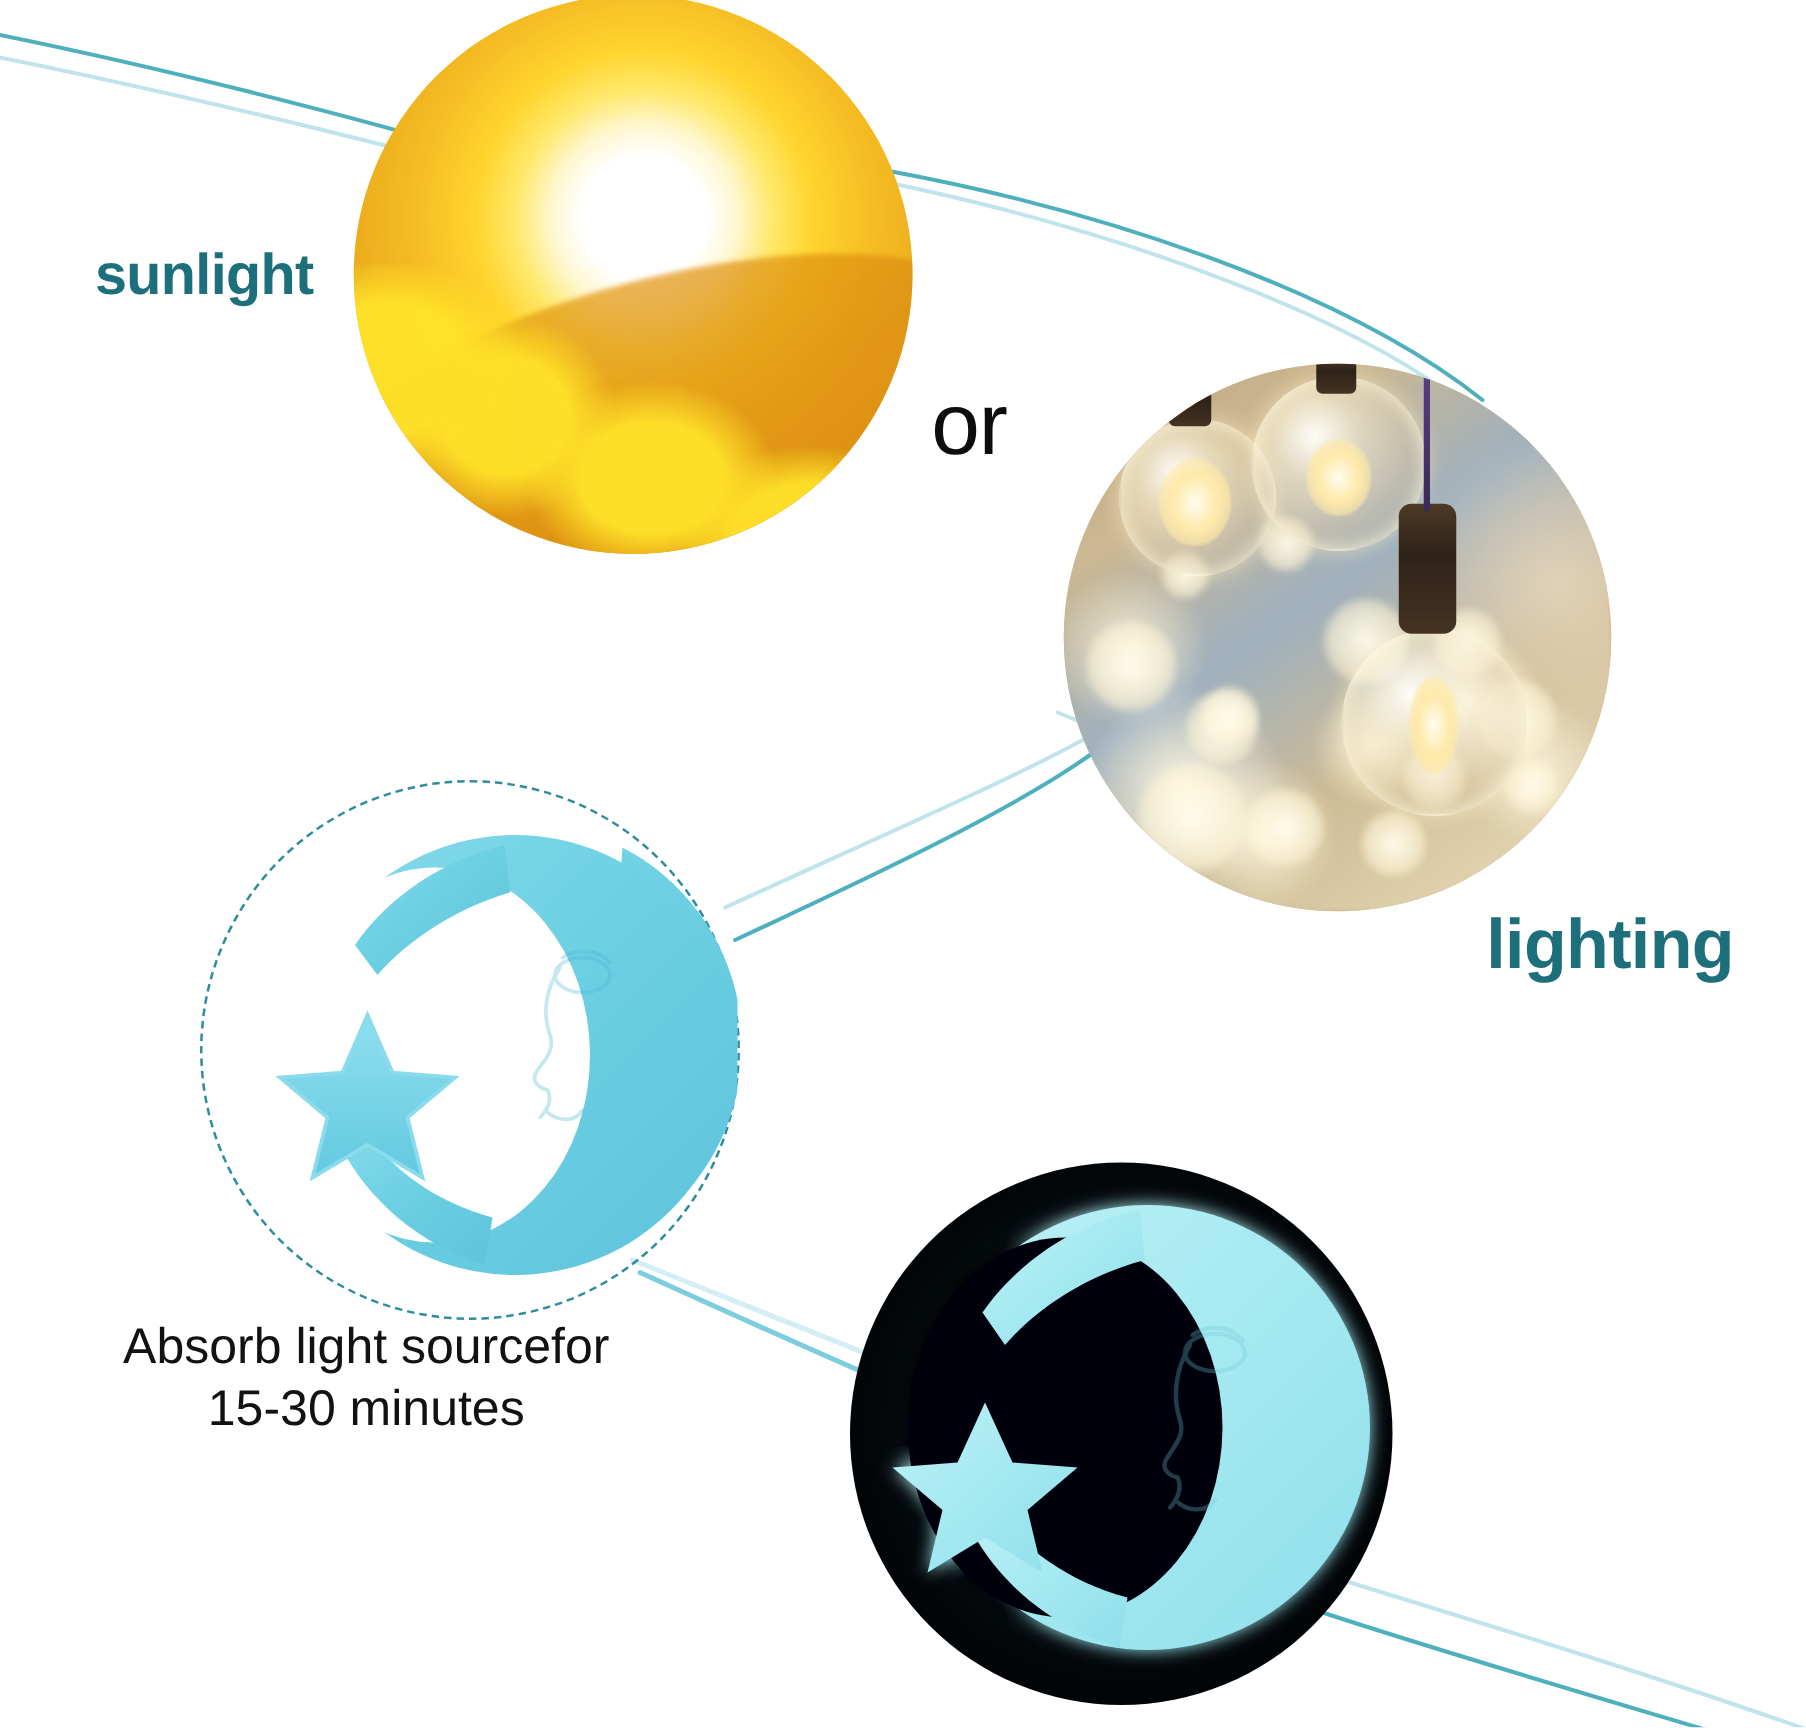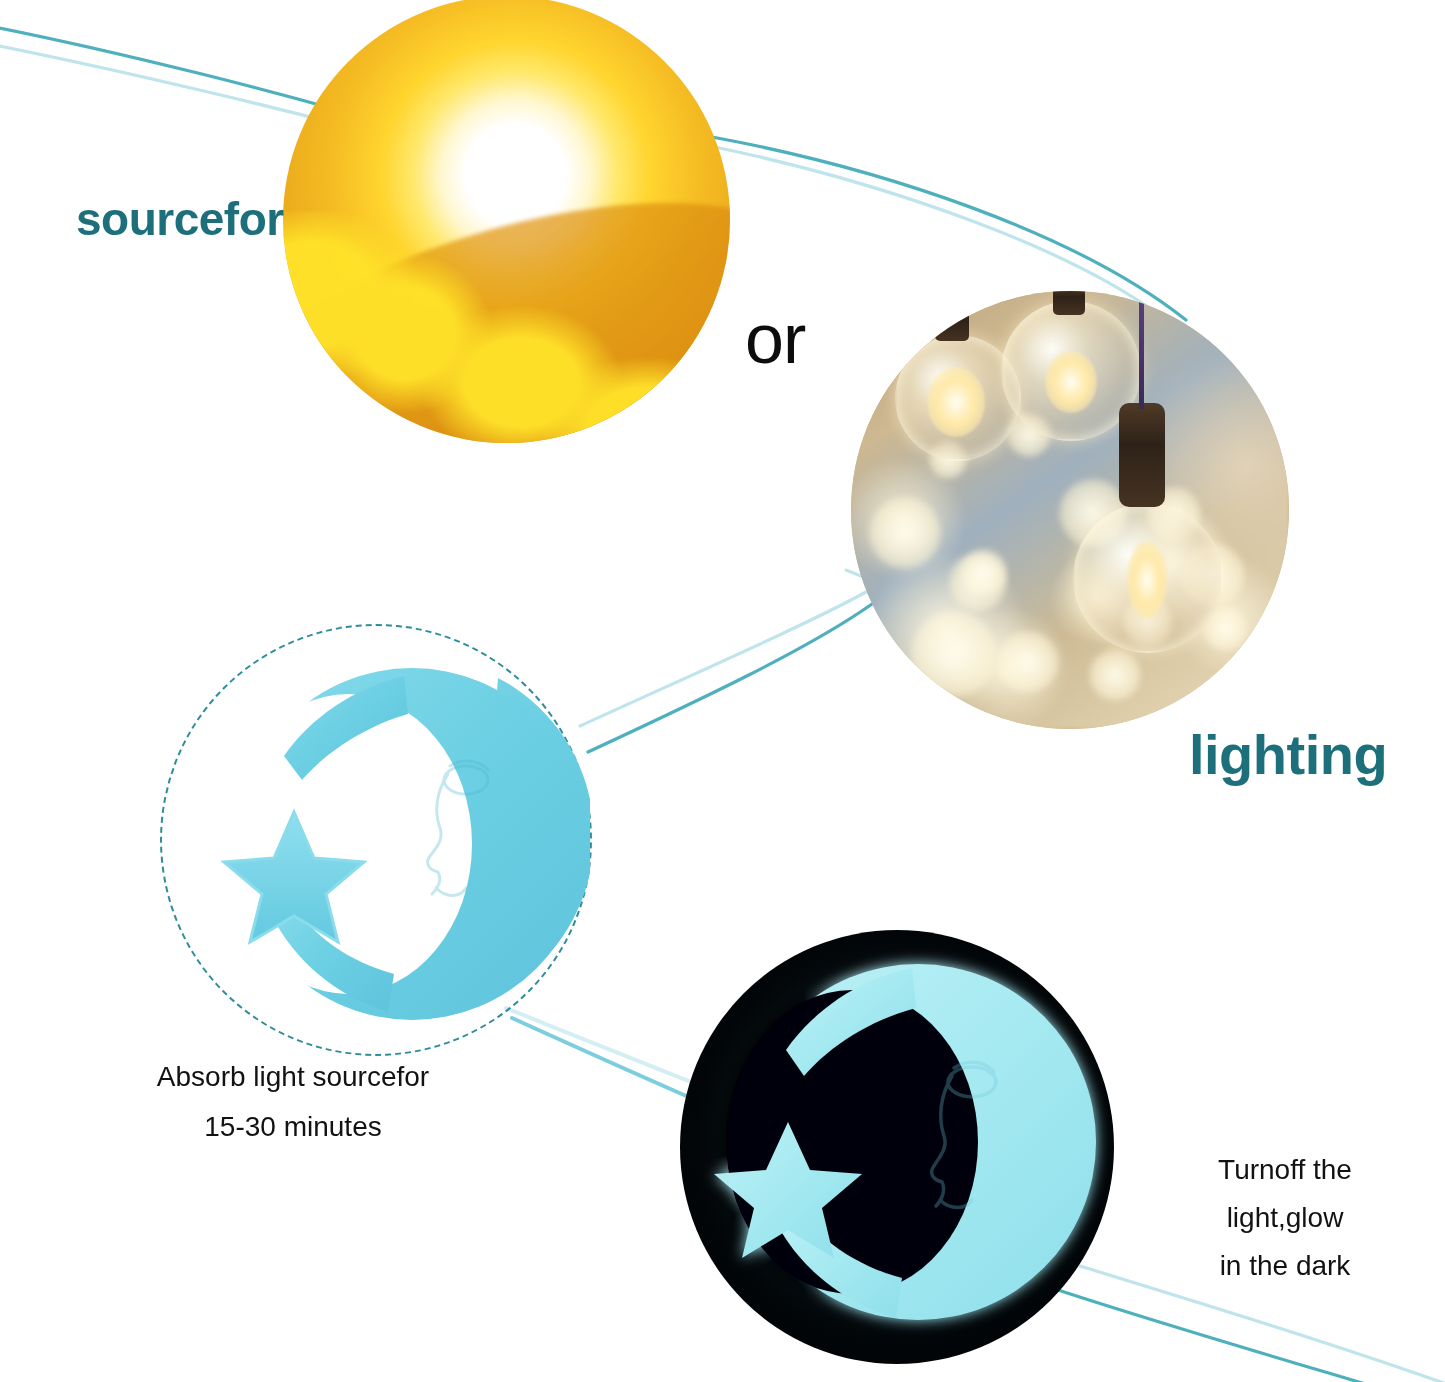--- a/index.html
+++ b/index.html
@@ -156,21 +156,21 @@
     left:745px;top:299px;
     font-size:70px;
     font-weight:normal;
     color:#0d0d0d;
     letter-spacing:-1px;
   }
 
   .caption{
     position:absolute;
     color:#121212;
-    font-size:28px;
+    font-size:40px;
     line-height:50px;
     text-align:center;
     white-space:pre-line;
   }
   #caption-absorb{ left:28px; top:1052px; width:530px; }
   #caption-turnoff{ left:1140px; top:1146px; width:290px; line-height:48px; }
 </style>
 </head>
 <body>
 
@@ -194,21 +194,21 @@
     <path d="M 1080 1266 C 1210 1306, 1340 1346, 1452 1386" fill="none" stroke="#bfe4ec" stroke-width="3.2" stroke-linecap="round"></path>
 
     <path d="M 846 570 C 862 576, 874 582, 884 588" fill="none" stroke="#bfe4ec" stroke-width="3" stroke-linecap="round"></path>
   </svg>
 
   <div id="sun-circle">
     <div id="sun-cloud-body"></div>
     <div id="sun-cloud"></div>
   </div>
 
-  <div class="label-teal" id="label-sunlight">sourcefor</div>
+  <div class="label-teal" id="label-sunlight">sunlight</div>
 
   <div id="label-or">or</div>
 
   <div id="lighting-circle">
     <div class="bulb-photo-bg"></div>
 
     <div class="bokeh" style="left:18px;top:206px;width:72px;height:72px;"></div>
     <div class="bokeh" style="left:98px;top:262px;width:58px;height:58px;"></div>
     <div class="bokeh" style="left:60px;top:320px;width:86px;height:86px;"></div>
     <div class="bokeh" style="left:146px;top:340px;width:62px;height:62px;"></div>
@@ -334,17 +334,14 @@
       <g opacity="0.3" fill="none" stroke="#6fc9d8" stroke-width="3.5" stroke-linecap="round">
         <path d="M 272 146 C 260 166, 258 188, 264 206 C 268 218, 260 226, 254 236
                  C 248 244, 254 250, 262 252 C 266 260, 262 270, 256 276"></path>
         <path d="M 260 270 C 270 280, 286 280, 292 270"></path>
         <ellipse cx="292" cy="152" rx="24" ry="15"></ellipse>
         <path d="M 274 138 C 288 128, 306 132, 314 142"></path>
       </g>
     </svg>
   </div>
 
-  <div class="caption" id="caption-turnoff">Turnoff the
-light,glow
-in the dark</div>
 
 </div>
 
 </body></html>

